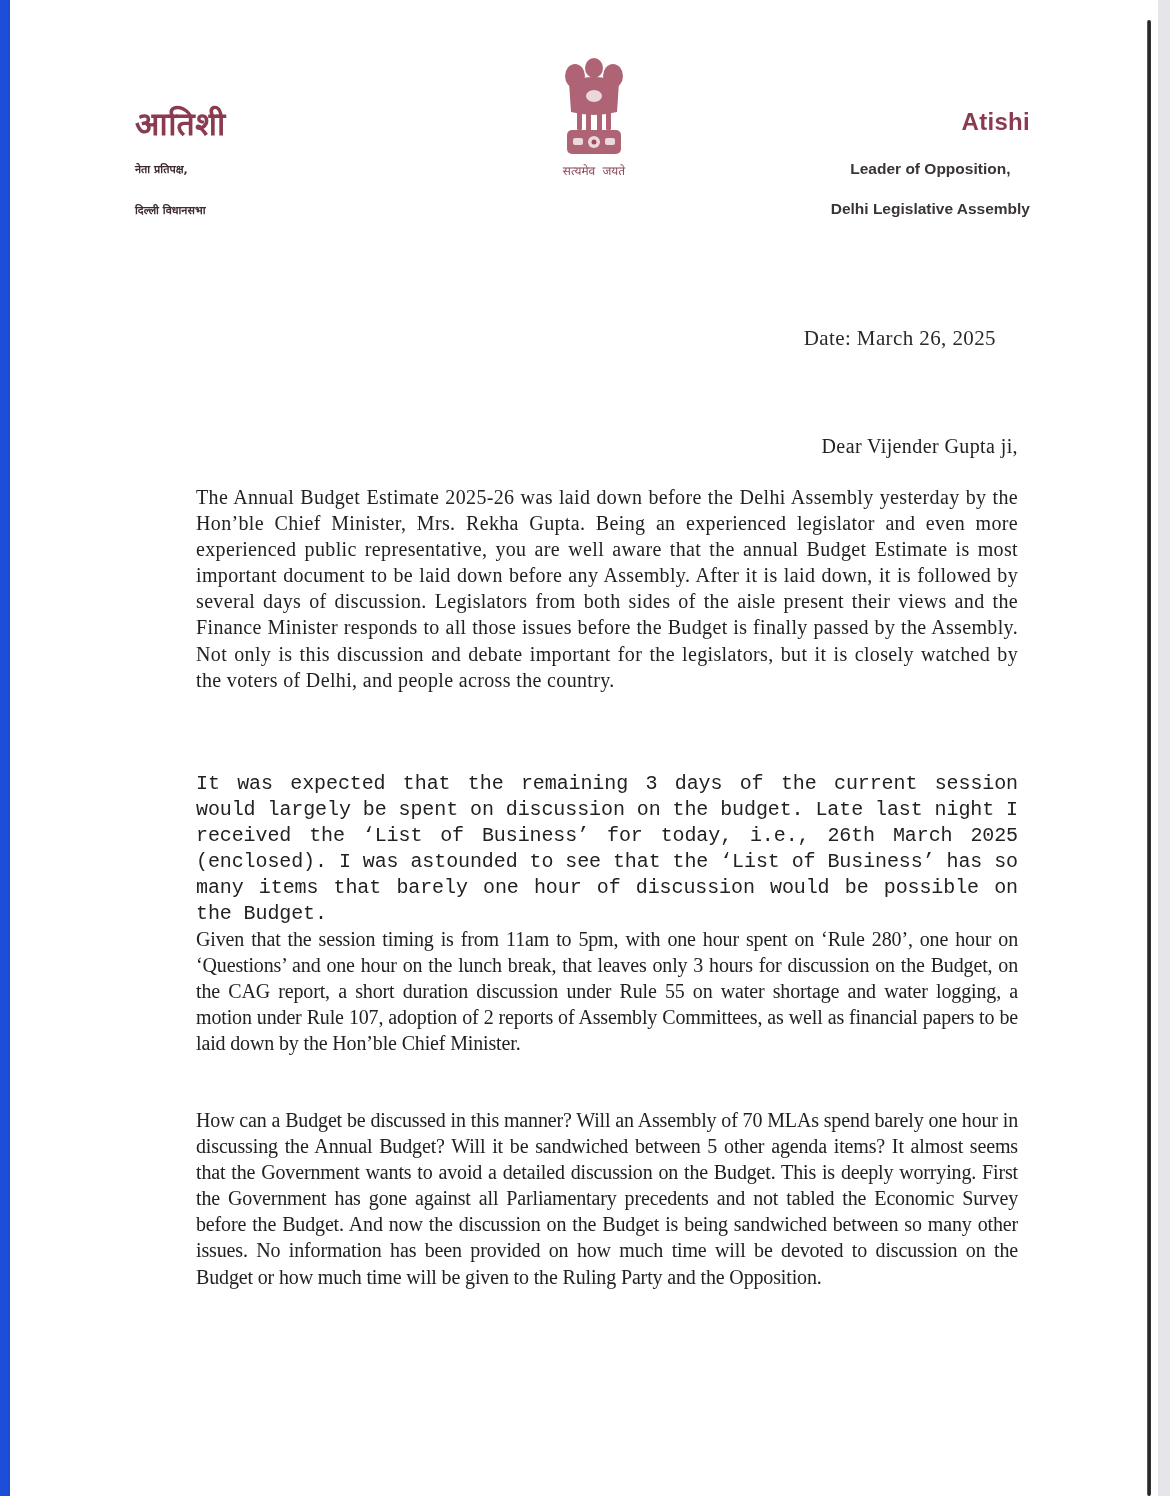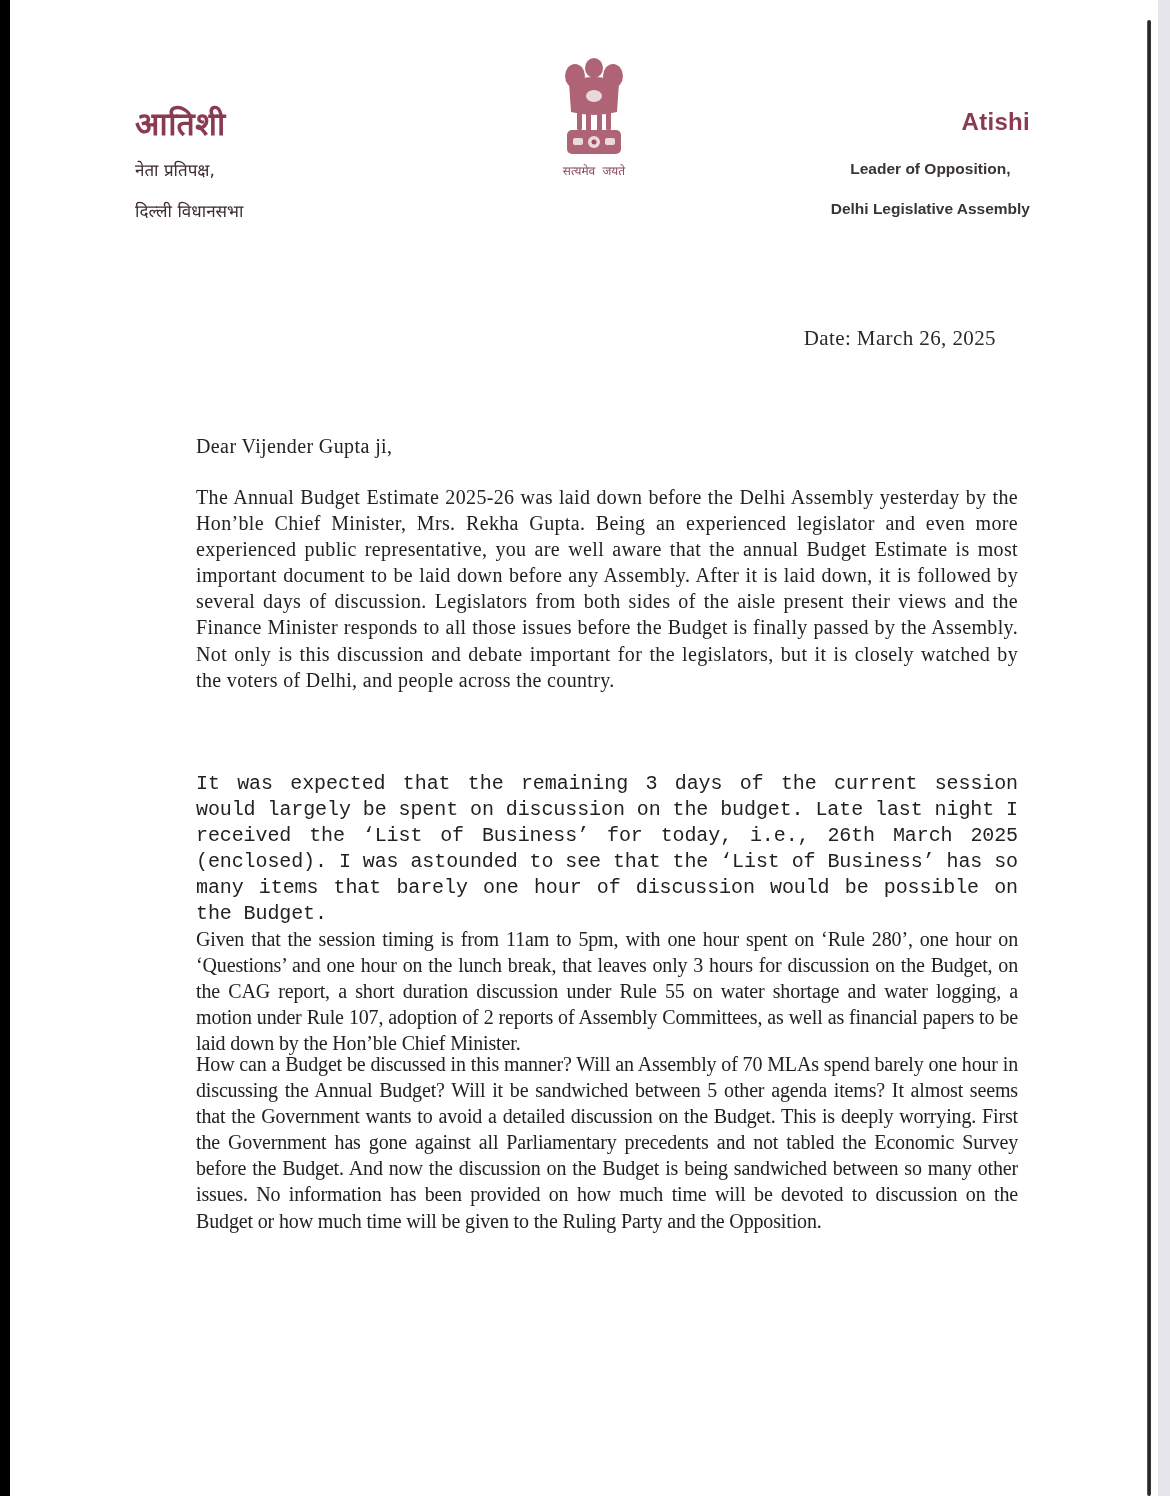--- a/index.html
+++ b/index.html
@@ -6,21 +6,21 @@
     html, body {
       width: 1170px;
       height: 1496px;
       background: #e6e5ea;
       overflow: hidden;
     }
     .viewer {
       position: relative;
       width: 958px;
       height: 1496px;
-      background: #000000;
+      background: #1d4ed8;
     }
     .page {
       position: absolute;
       left: 10px;
       top: 0;
       width: 1148px;
       height: 1496px;
       background: #ffffff;
       box-shadow: -1px 0 2px rgba(0,0,0,0.06);
     }
@@ -53,24 +53,24 @@
     }
     .lh-left .name-hi {
       font-size: 32px;
       font-weight: bold;
       letter-spacing: 0.5px;
       line-height: 40px;
       color: #8b3b50;
     }
     .lh-left .role-hi {
       margin-top: 12px;
-      font-size: 17px;
+      font-size: 11px;
       line-height: 28px;
       color: #3d2b30;
-      font-weight: normal;
+      font-weight: bold;
     }
 
     .emblem {
       position: absolute;
       left: 545px;
       top: 52px;
       width: 78px;
       height: 124px;
     }
     .emblem svg { display: block; }
@@ -108,20 +108,21 @@
       text-align: center;
     }
 
     
     .letter {
       position: absolute;
       left: 186px;
       width: 822px;
       font-family: "Liberation Serif", serif;
       color: #222;
+      text-align: right;
     }
     .date {
       position: absolute;
       right: 162px;
       top: 326px;
       font-family: "Liberation Serif", serif;
       font-size: 21px;
       color: #2a2a2a;
       letter-spacing: 0.4px;
     }
@@ -132,21 +133,21 @@
     }
     .para {
       font-size: 20px;
       line-height: 26.1px;
       text-align: justify;
       letter-spacing: 0.2px;
     }
     .p1 { top: 484px; letter-spacing: 0.35px; }
     .p2 { top: 771px; font-family: Liberation Mono, monospace; letter-spacing: -0.1px; }
     .p3 { top: 926px; letter-spacing: -0.15px; }
-    .p4 { top: 1051px; letter-spacing: -0.15px; }
+    .p4 { top: 1107px; letter-spacing: -0.15px; }
   </style>
 </head>
 <body>
 
 <div class="viewer">
   <div class="scan-mark-top"></div>
 
   <div class="page">
 
     <div class="lh-left">

